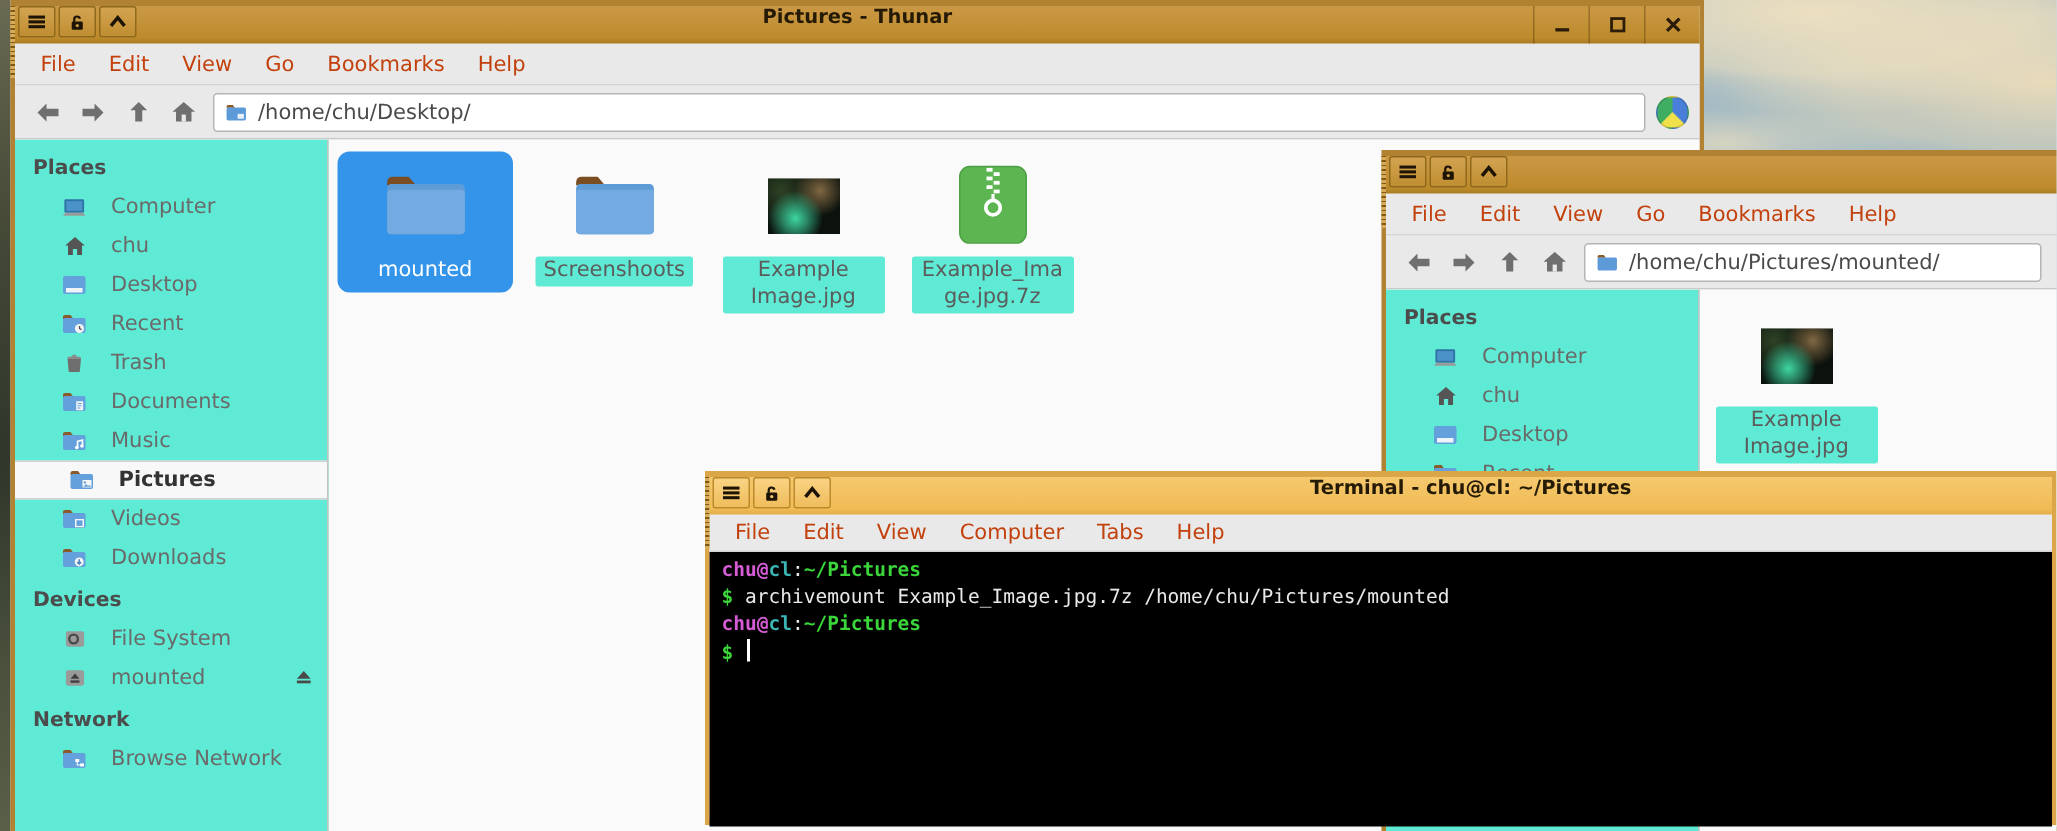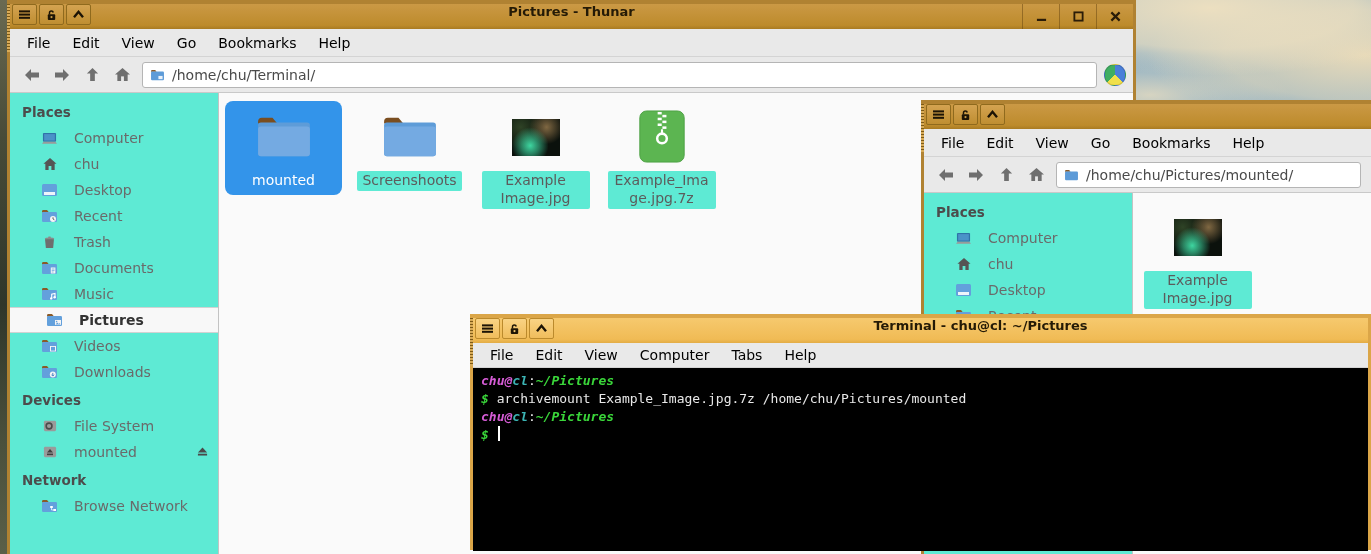--- a/index.html
+++ b/index.html
@@ -34,21 +34,21 @@
   .titlebar.active .tb-btn { border-color:#bb8a2c; background: linear-gradient(180deg,#f9d384 0%,#f0bd5c 100%); }
   .tb-title { position:absolute; left:0; right:0; text-align:center; font-size:13px;
     font-weight:bold; color:#241a06; pointer-events:none; }
   .tb-title.shifted { left:120px; }
   .tb-controls { margin-left:auto; display:flex; height:100%; align-items:stretch; }
   .tb-ctrl { width:37px; display:flex; align-items:center; justify-content:center;
     border-left:1px solid rgba(90,60,10,.45); }
 
   
   .menubar { height:28px; background:#e9e9e9; border-bottom:1px solid #d4d4d4;
-    display:flex; align-items:center; padding-left:6px; font-size:14px; color:#000000; }
+    display:flex; align-items:center; padding-left:6px; font-size:14px; color:#c2410c; }
   .menu-item { padding:0 11px; line-height:28px; }
   .toolbar { height:36px; background:#e9e9e9; border-bottom:1px solid #c9c9c9;
     display:flex; align-items:center; padding:0 7px; }
   .nav-btn { width:30px; height:28px; display:flex; align-items:center; justify-content:center; }
   .pathbar { flex:1; height:26px; background:#ffffff; border:1px solid #b5b5b5; border-radius:3px;
     display:flex; align-items:center; gap:7px; padding:0 7px; margin:0 5px;
     font-size:14px; color:#4a4a4a; white-space:nowrap; overflow:hidden; }
   .pie { width:22px; height:22px; border-radius:50%; margin-left:2px; flex:none;
     background: conic-gradient(#4a7fd9 0 135deg, #f0e04a 135deg 225deg, #3fae62 225deg 360deg);
     border:1px solid rgba(0,0,0,.15); }
@@ -76,21 +76,21 @@
     background:
       radial-gradient(circle at 38% 72%, #3ed6a0 0%, rgba(62,214,160,.55) 22%, rgba(62,214,160,0) 46%),
       radial-gradient(circle at 72% 22%, rgba(190,150,95,.65) 0%, rgba(190,150,95,0) 38%),
       radial-gradient(circle at 18% 22%, rgba(70,100,55,.6) 0%, rgba(70,100,55,0) 45%),
       #0b110c; }
 
   
   .term-screen { background:#000; height:183px; padding:4px 8px;
     font-family:"DejaVu Sans Mono","Liberation Mono",monospace; font-size:13px; line-height:18px;
     white-space:pre; }
-  .seg-bold { font-weight:bold;font-style:italic; }
+  .seg-bold { font-weight:bold; }
   .cursor { display:inline-block; width:2px; height:15px; background:#fff;
     vertical-align:-2px; margin-left:1px; }
 
   svg { display:block; }
 </style>
 </head>
 <body>
 
 <div class="desktop-sliver"></div>
 
@@ -186,21 +186,21 @@
         </span>
       </span>
     <span class="pathbar">
       <span>
           <svg viewBox="0 0 16 13" width="15" height="12">
             <path d="M1 3.5 V2.2 Q1 1 2.2 1 H5.5 L7 3 H1 Z" fill="#8a5a28"></path>
             <rect x="1" y="2.8" width="14" height="9.4" rx="1.2" fill="#5d9bd8"></rect>
             <rect x="9" y="7.5" width="4.5" height="3.5" fill="#e9f1f9"></rect>
           </svg>
         </span>
-      <span>/home/chu/Terminal/</span>
+      <span>/home/chu/Desktop/</span>
     </span>
     <span class="pie"></span>
   </div>
   <div class="content" style="height:461px;">
     <div class="sidebar">
         <div class="sb-header">Places</div>
         <div class="sb-item">
           <span class="sb-icon">
             <svg viewBox="0 0 18 16" width="17" height="15">
               <rect x="2" y="2" width="14" height="9.5" rx="1" fill="#2f72a8"></rect>

